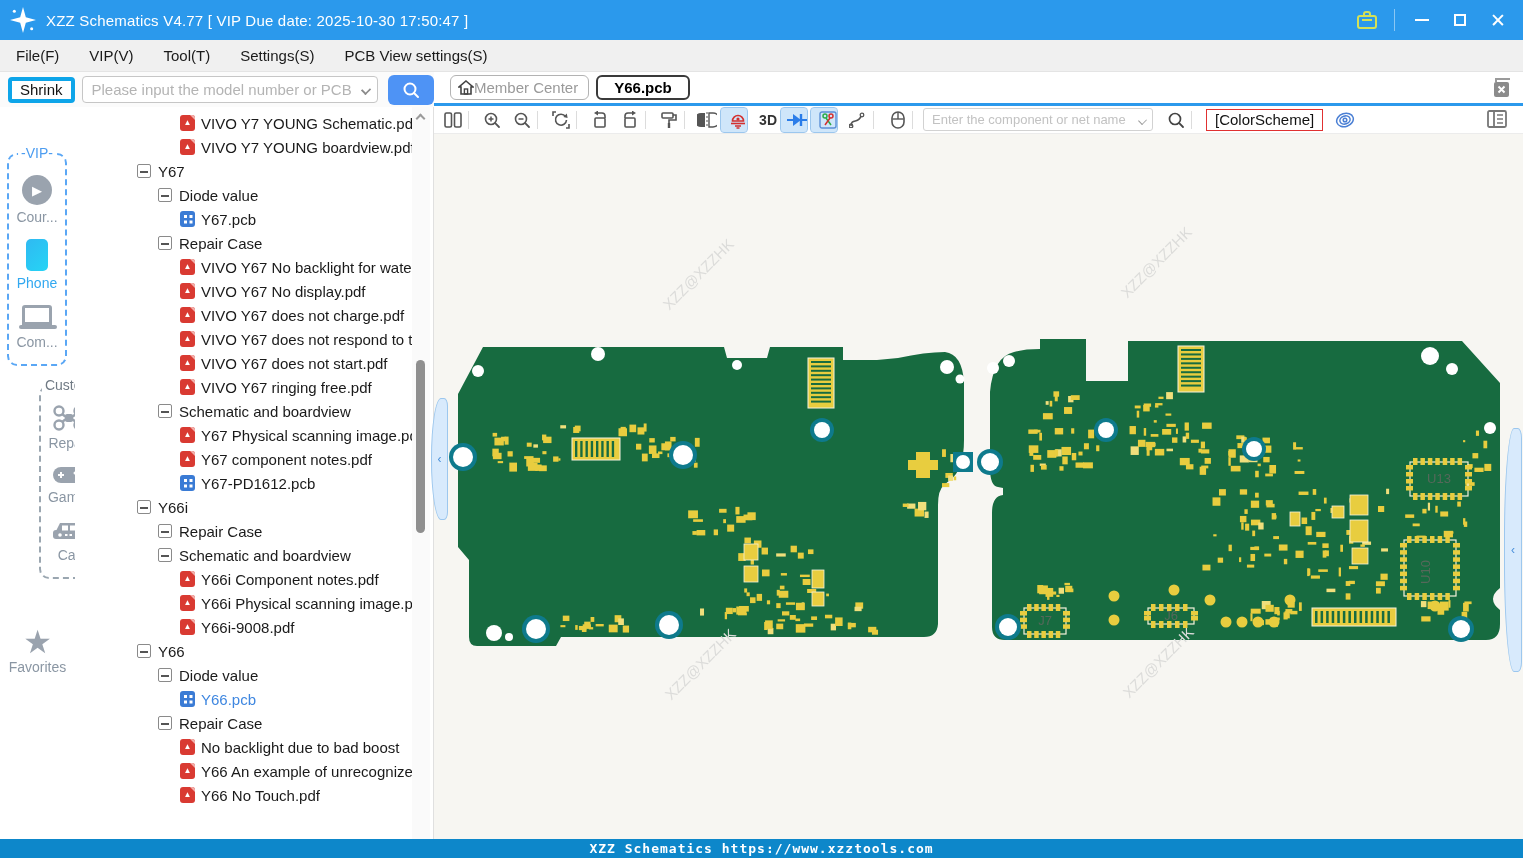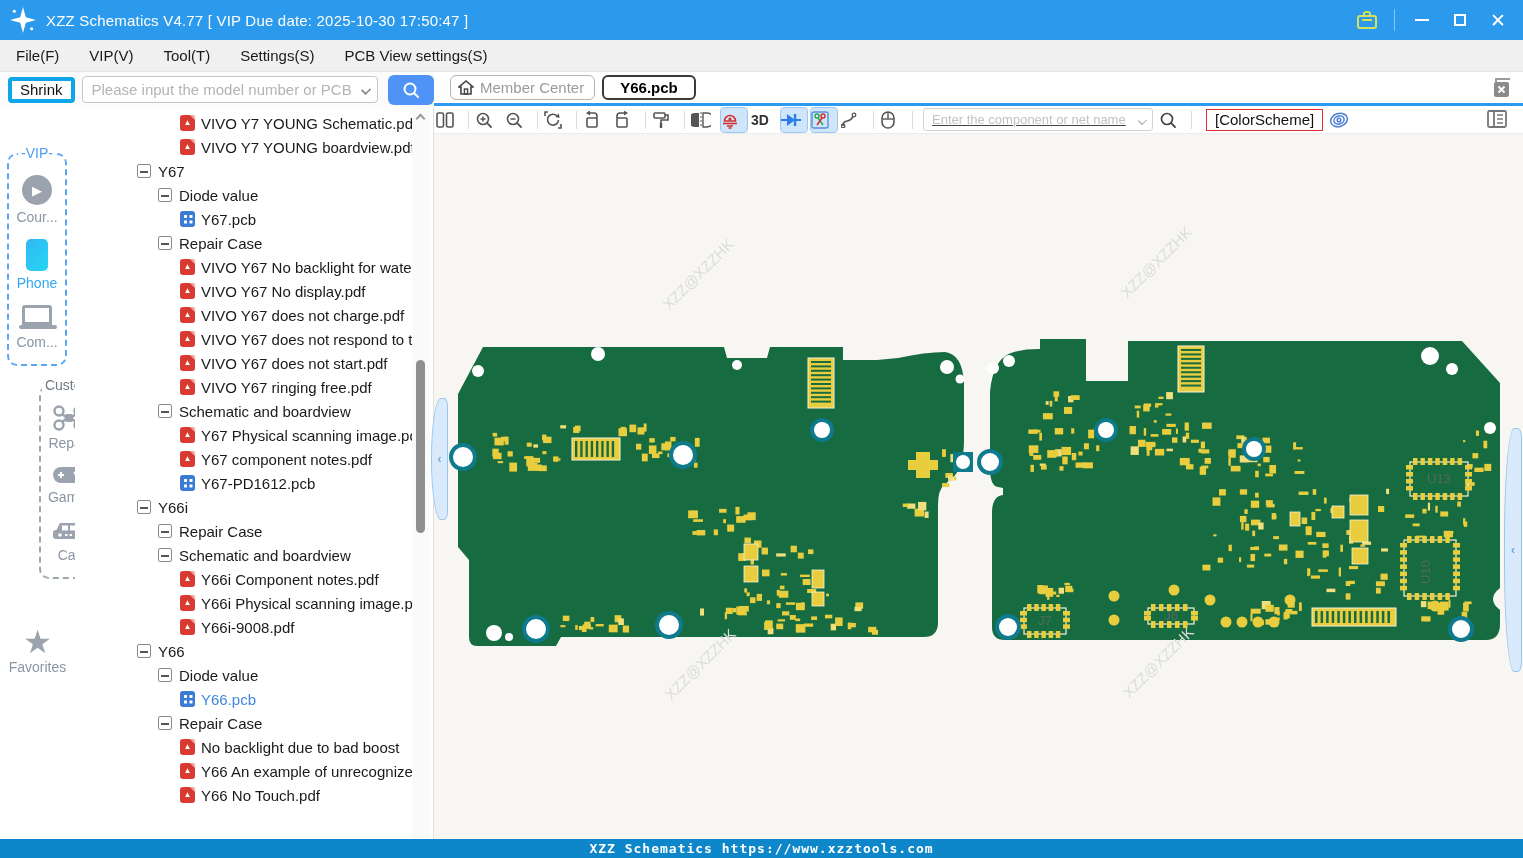--- a/index.html
+++ b/index.html
@@ -25,33 +25,33 @@
   .searchband { position:absolute; left:0; top:72px; width:434px; height:35px; background:#fbfbfb; display:flex; align-items:center; }
   .shrink-btn { margin-left:8px; height:26px; padding:0 8px; border:4px solid #0ea5e9; border-radius:4px; background:#fff; font-size:15px; color:#111; display:flex; align-items:center; }
   .model-input { position:relative; margin-left:7px; width:296px; height:27px; border:1px solid #c6c6c6; border-radius:4px; background:#fff; display:flex; align-items:center; }
   .model-input input { border:none; outline:none; width:100%; padding:0 24px 0 9px; font-size:15px; color:#0369a1; background:transparent; font-family:"Liberation Sans",sans-serif; }
   .model-input input::placeholder { color:#b4b4b4; }
   .input-chev { position:absolute; right:7px; top:9px; width:8px; height:8px; border-left:2px solid #8a8a8a; border-bottom:2px solid #8a8a8a; transform:rotate(-45deg) scaleY(.8); }
   .search-btn { margin-left:10px; width:46px; height:30px; background:#4e93f5; border-radius:6px; display:flex; align-items:center; justify-content:center; }
 
   
   .rheader { position:absolute; left:434px; top:72px; width:1089px; height:31px; background:#fff; display:flex; align-items:center; }
-  .member-btn { margin-left:16px; height:25px; padding:0 10px 0 7px; border:1px solid #b3b3b3; border-radius:6px; color:#9a9a9a; font-size:15px; display:flex; align-items:center; gap:6px; background:#fff; }
+  .member-btn { margin-left:16px; height:25px; padding:0 10px 0 7px; border:1px solid #b3b3b3; border-radius:6px; color:#9a9a9a; font-size:15px; display:flex; align-items:center; background:#fff; }
   .doc-tab { margin-left:7px; height:25px; padding:0 16px; border:2px solid #3a3a3a; border-radius:6px; color:#000; font-size:15px; font-weight:bold; display:flex; align-items:center; background:#fff; }
   .close-docs { position:absolute; right:12px; top:6px; width:20px; height:20px; }
   .rheader-underline { position:absolute; left:434px; top:103px; width:1089px; height:3px; background:#2b99ec; }
 
   
   .toolbar { position:absolute; left:434px; top:106px; width:1089px; height:28px; background:#fff; display:flex; align-items:center; border-bottom:1px solid #ececec; }
-  .tool-btn { width:26px; height:24px; margin:0 2px; border-radius:3px; display:flex; align-items:center; justify-content:flex-start; }
+  .tool-btn { width:26px; height:24px; margin:0 2px; border-radius:3px; display:flex; align-items:center; justify-content:flex-end; }
   .tool-btn.active { background:#cfe6fa; outline:1px solid #9cc7ee; }
   .tool-sep { width:1px; height:18px; background:#dcdcdc; margin:0 4px; }
   .threeD { font-size:14px; color:#333; font-weight:bold; }
   .comp-input { position:relative; margin-left:6px; width:230px; height:23px; border:1px solid #d2d2d2; border-radius:3px; display:flex; align-items:center; background:#fff; }
-  .comp-input input { border:none; outline:none; width:100%; padding:0 22px 0 8px; font-size:13px; color:#444; background:transparent; font-family:"Liberation Sans",sans-serif;text-decoration:underline; }
+  .comp-input input { border:none; outline:none; width:100%; padding:0 22px 0 8px; font-size:13px; color:#444; background:transparent; font-family:"Liberation Sans",sans-serif; }
   .comp-input input::placeholder { color:#c2c2c2; }
   .comp-chev { position:absolute; right:6px; top:8px; width:7px; height:7px; border-left:1.5px solid #9a9a9a; border-bottom:1.5px solid #9a9a9a; transform:rotate(-45deg) scaleY(.8); }
   .colorscheme { margin-left:10px; height:22px; padding:0 8px; border:1px solid #e03131; display:flex; align-items:center; font-size:15px; color:#111; background:#fff; }
   .panel-toggle { position:absolute; right:16px; top:4px; }
 
   
   .rail { position:absolute; left:0; top:107px; width:75px; height:733px; background:#fff; }
   .rail-group { position:absolute; left:7px; width:60px; border:2px dashed #5aa7f5; border-radius:10px; }
   .rail-group.custom { border-color:#9aa6b0; }
   .rail-group-label { position:absolute; top:-10px; left:50%; transform:translateX(-50%); background:#fff; padding:0 3px; font-size:14px; white-space:nowrap; }

